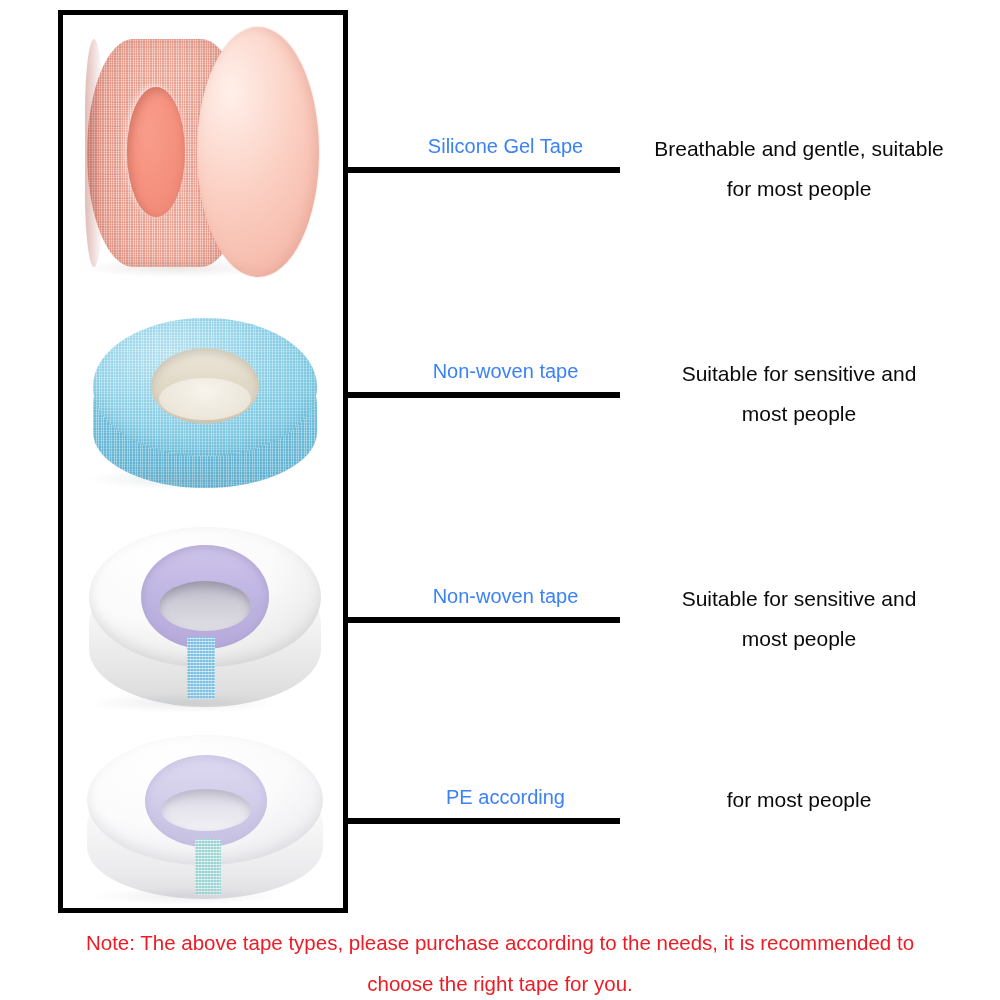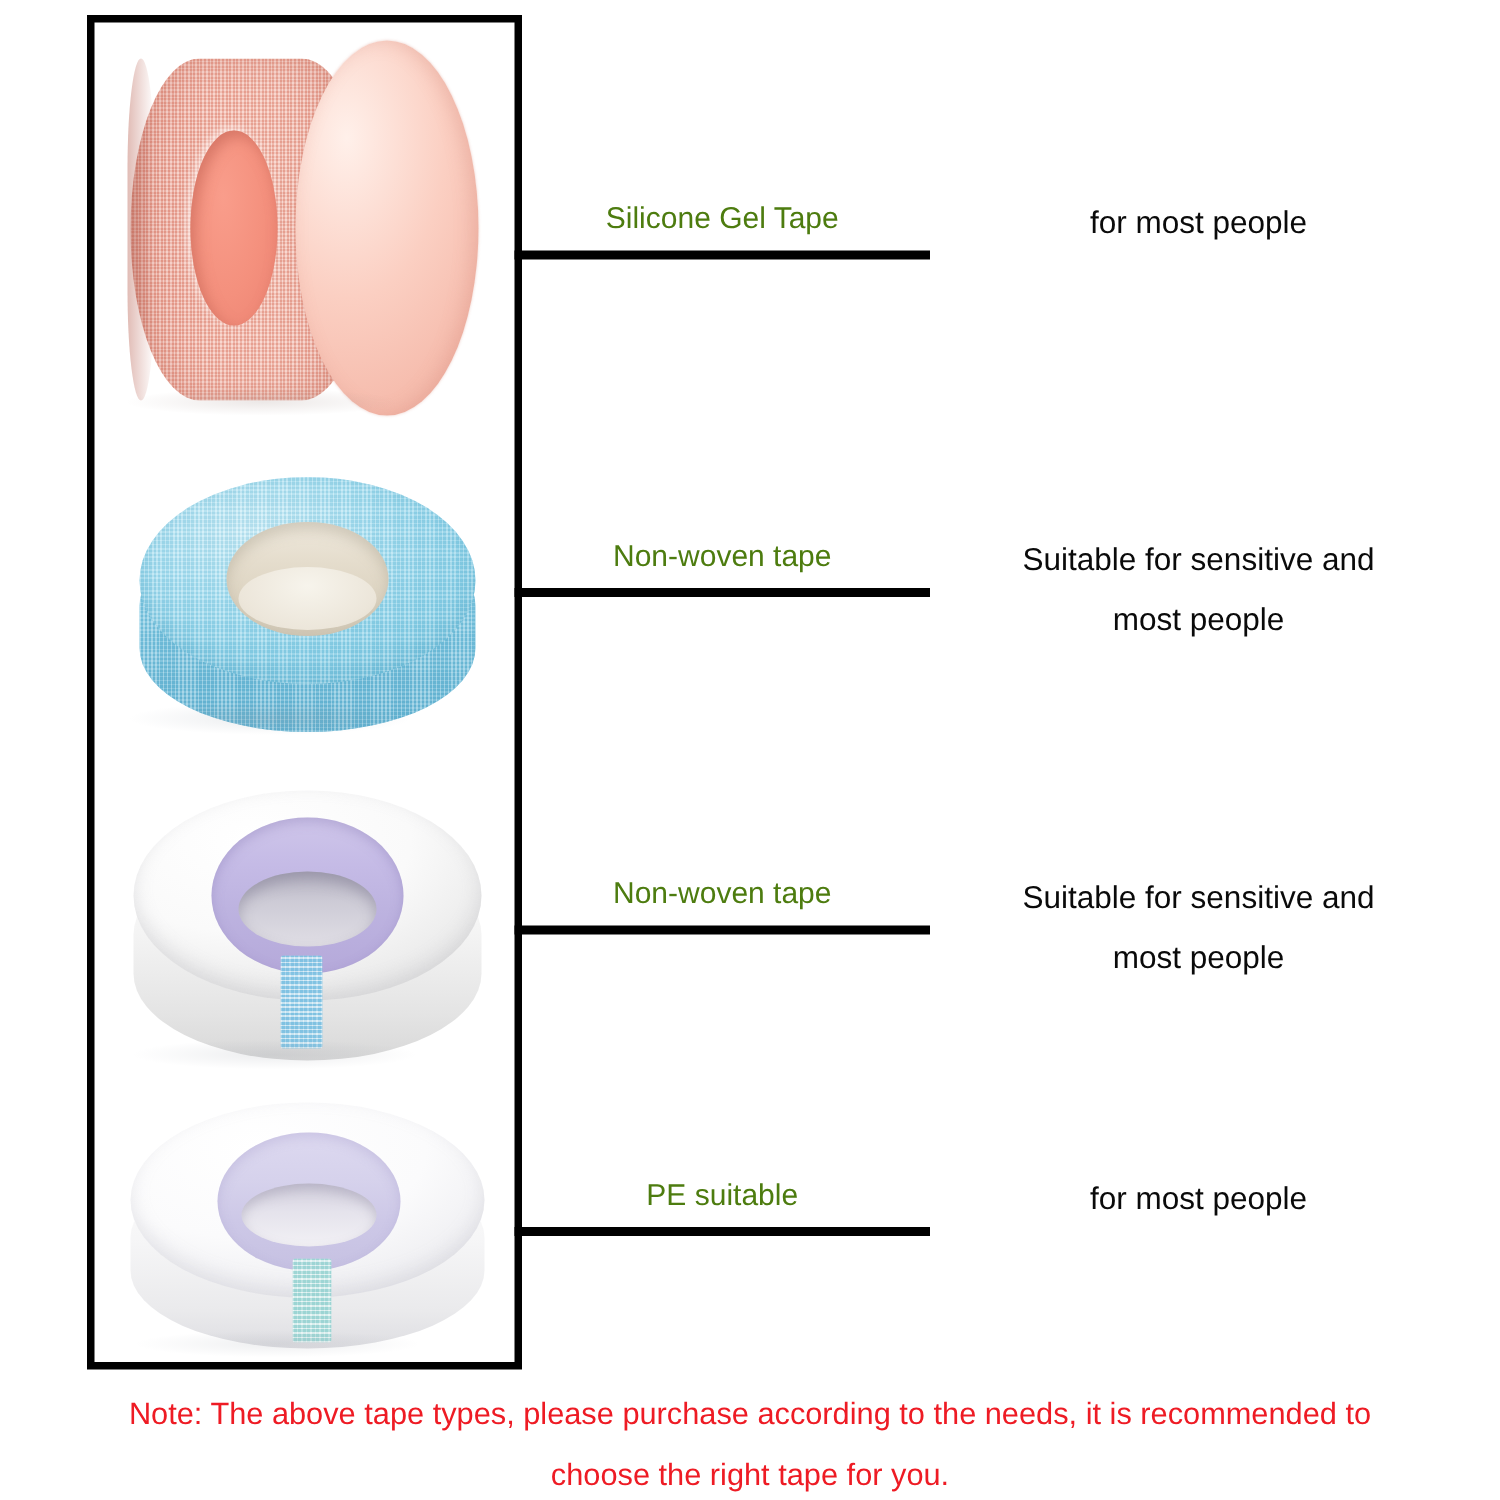--- a/index.html
+++ b/index.html
@@ -339,24 +339,25 @@
     width: 277px;
     height: 6px;
     background: #000000;
   }
   .tape-name {
     position: absolute;
     left: 0px;
     bottom: 9px;
     width: 277px;
     text-align: center;
-    color: #4d7c0f;
+    color: #3b82f6;
     font-size: 20px;
     line-height: 24px;
     white-space: nowrap;
+    padding-left: 24px;
   }
   .desc {
     position: absolute;
     left: 262px;
     width: 388px;
     top: -38px;
     text-align: center;
     color: #0a0a0a;
     font-size: 21px;
     line-height: 40px;
@@ -436,20 +437,21 @@
       <div class="r4-shadow"></div>
     </div>
   </div>
 
 </div>
 
 <div class="callout row1">
   <div class="leader-line"></div>
   <div class="tape-name">Silicone Gel Tape</div>
   <div class="desc">
+    <span class="l1">Breathable and gentle, suitable</span>
     <span class="l2">for most people</span>
   </div>
 </div>
 
 <div class="callout row2">
   <div class="leader-line"></div>
   <div class="tape-name">Non-woven tape</div>
   <div class="desc">
     <span class="l1">Suitable for sensitive and</span>
     <span class="l2">most people</span>
@@ -460,21 +462,21 @@
   <div class="leader-line"></div>
   <div class="tape-name">Non-woven tape</div>
   <div class="desc">
     <span class="l1">Suitable for sensitive and</span>
     <span class="l2">most people</span>
   </div>
 </div>
 
 <div class="callout row4">
   <div class="leader-line"></div>
-  <div class="tape-name">PE suitable</div>
+  <div class="tape-name">PE according</div>
   <div class="desc">
     <span class="l2">for most people</span>
   </div>
 </div>
 
 <div class="note">
   <span class="n1">Note: The above tape types, please purchase according to the needs, it is recommended to</span>
   <span class="n2">choose the right tape for you.</span>
 </div>
 

